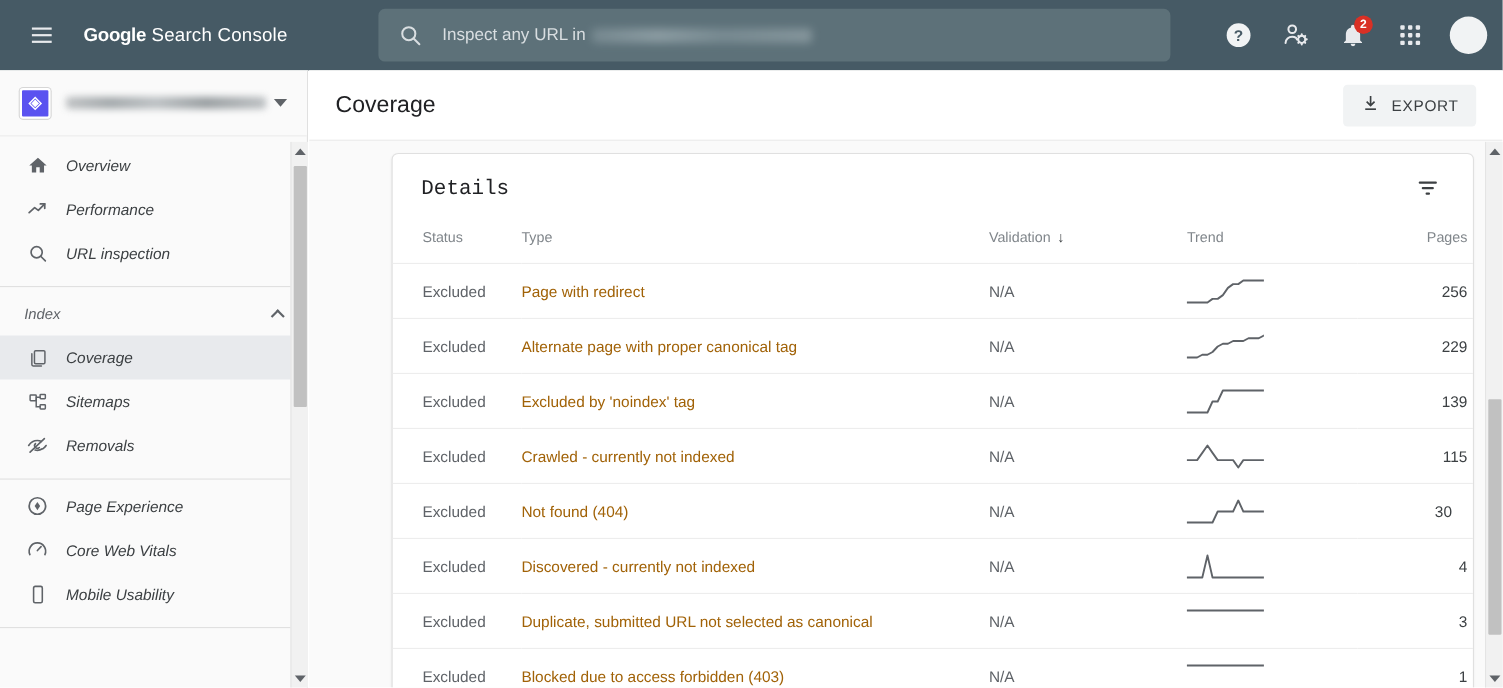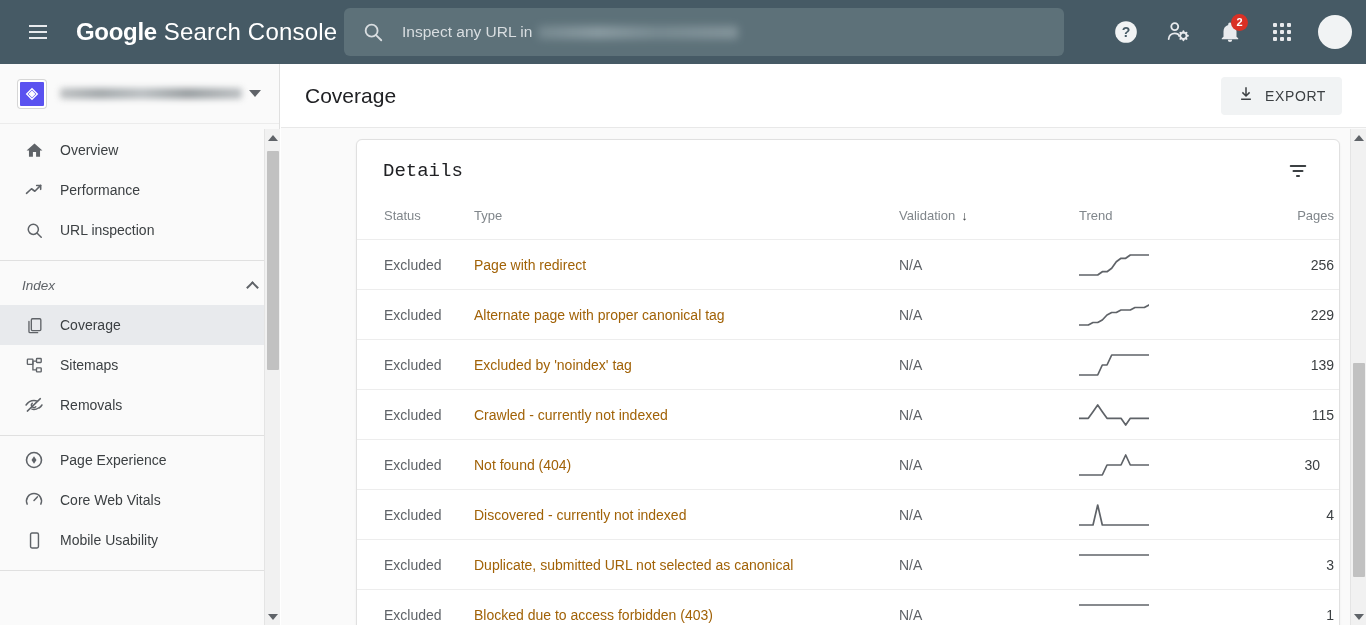--- a/index.html
+++ b/index.html
@@ -20,21 +20,21 @@
   .hamburger {
     width: 56px; height: 64px;
     display: flex; flex-direction: column;
     align-items: center; justify-content: center;
     gap: 4px; cursor: pointer; margin-left: 10px;
   }
   .hamburger i {
     display: block; width: 18px; height: 2px; background: #e8eaed;
   }
   .brand {
-    color: #fff; font-size: 24px; letter-spacing: .2px;
+    color: #fff; font-size: 17px; letter-spacing: .2px;
     margin-left: 10px; white-space: nowrap;
   }
   .brand .g { font-weight: 700; letter-spacing: -.3px; }
   .brand .sc { font-weight: 400; }
 
   .searchbar {
     position: absolute; left: 344px; top: 8px;
     width: 720px; height: 48px;
     background: #5d7179; border-radius: 6px;
     display: flex; align-items: center;
@@ -107,21 +107,21 @@
   }
 
   .navlist { padding-top: 6px; }
   .nav-item {
     height: 40px; display: flex; align-items: center;
     padding-left: 22px; cursor: pointer;
     font-size: 14px; color: #3c4043;
   }
   .nav-item.active { background: #e8eaed; }
   .nav-item .ni { width: 24px; display: flex; align-items: center; justify-content: center; flex: 0 0 24px; }
-  .nav-item .nl { margin-left: 14px; }
+  .nav-item .nl { margin-left: 14px; font-style: italic; }
 
   .nav-sep { height: 1px; background: #e0e0e0; margin: 10px 0 4px 0; }
   .nav-group {
     height: 40px; display: flex; align-items: center;
     padding: 0 22px 0 22px; cursor: pointer;
     font-size: 13.5px; color: #5f6368;
   }
   .nav-group .gl { flex: 1; font-style: italic; }
   .chev-up {
     width: 9px; height: 9px; border-left: 2px solid #5f6368;

